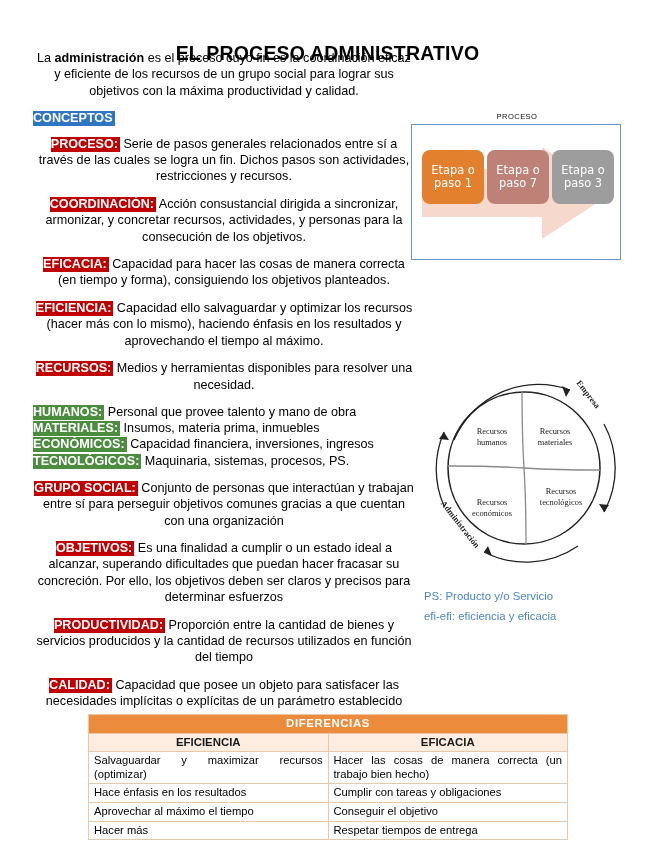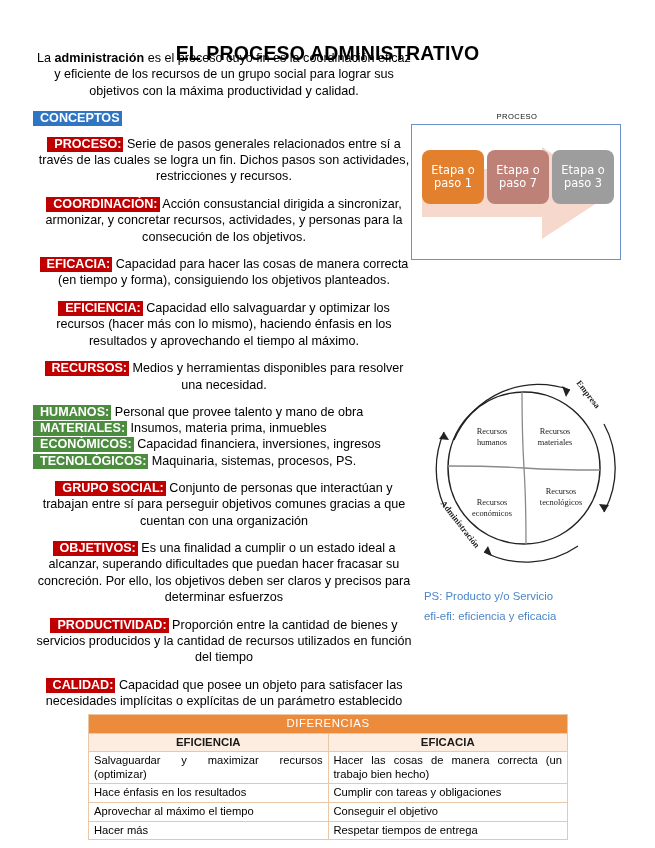--- a/index.html
+++ b/index.html
@@ -43,21 +43,21 @@
   }
   .para {
     font-size: 12.6px;
     line-height: 16.4px;
     margin: 0 0 11px 0;
     text-align: center;
   }
   b { font-weight: bold; }
 
   .hl {
-    padding: 0px 2px 1px 7px;
+    padding: 0px 2px 1px 0;
     color: #ffffff;
     font-weight: bold;
     white-space: nowrap;
   }
   .hl-blue  { background: #2E75C4; }
   .hl-red   { background: #C00000; }
   .hl-green { background: #4C8C3F; }
 
   .section-head {
     font-size: 12.6px;
@@ -172,21 +172,21 @@
   }
   .diff-table td, .diff-table th {
     border: 1px solid #E8C8A8;
     padding: 2px 5px;
     vertical-align: top;
     line-height: 13.6px;
   }
   .tbl-title {
     background: #ED8B3C;
     color: #ffffff;
-    font-weight: normal;
+    font-weight: bold;
     text-align: center;
     letter-spacing: 0.6px;
     font-size: 11.4px;
     padding: 3px 4px;
     border: 1px solid #ED8B3C;
   }
   .tbl-sub {
     background: #FDEDE0;
     color: #1a1a1a;
     font-weight: bold;

